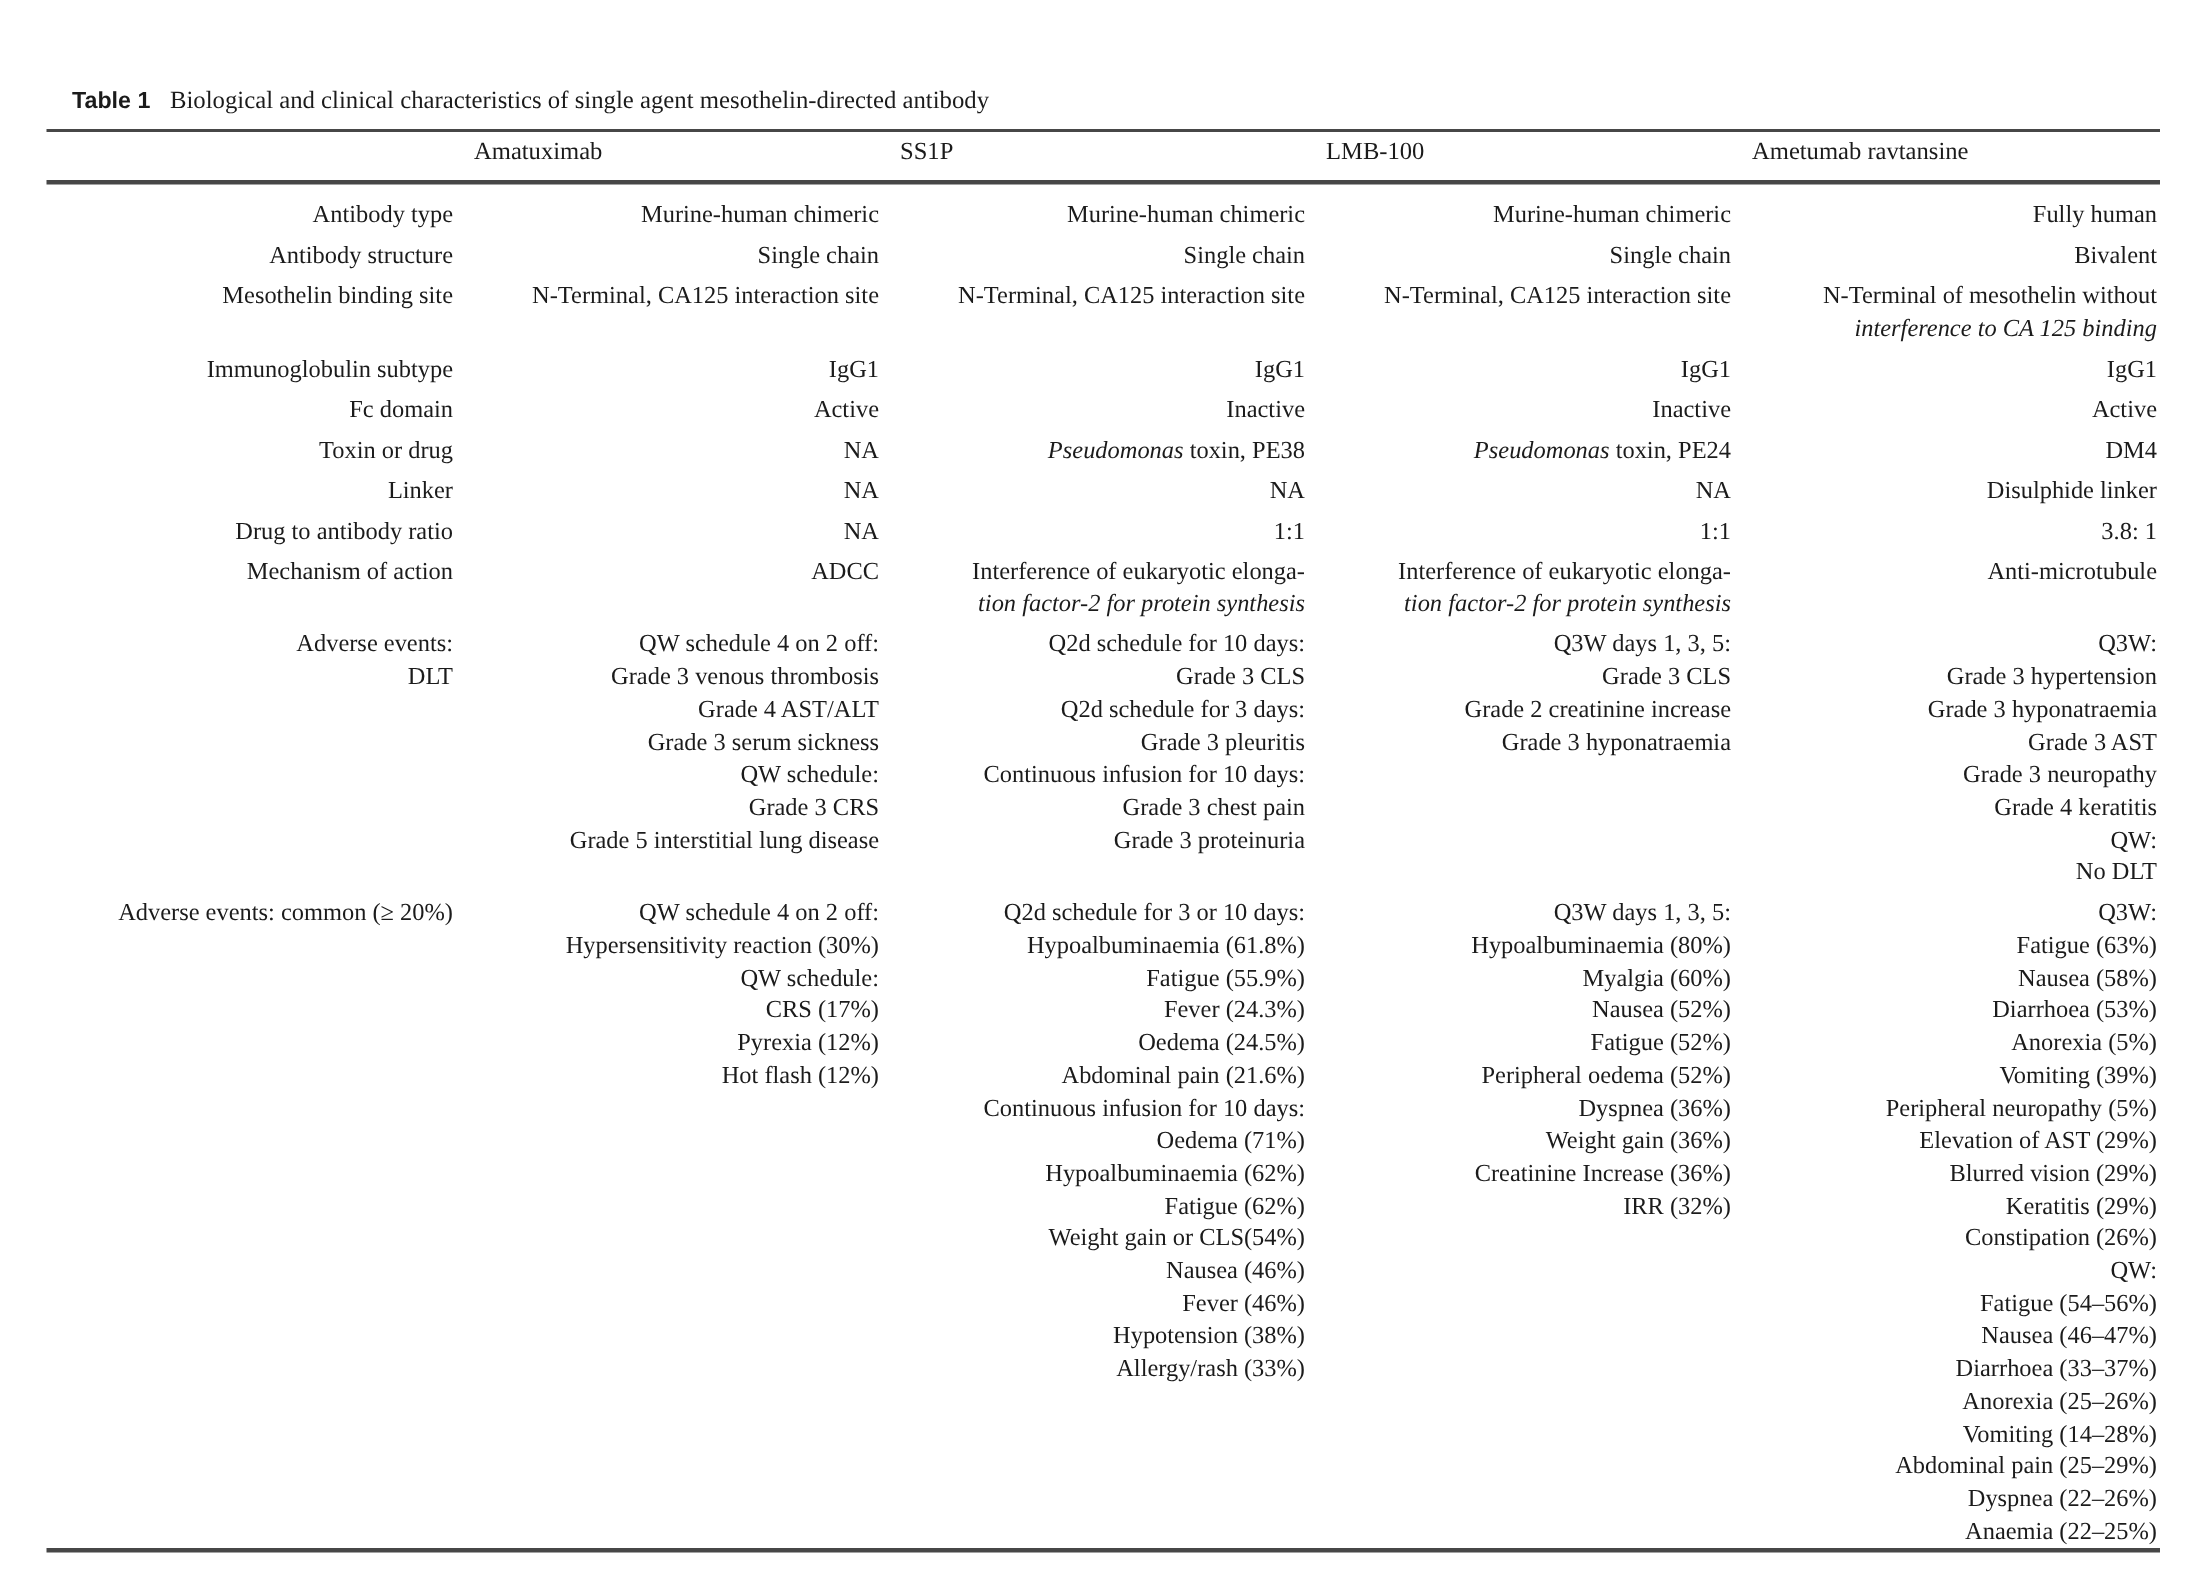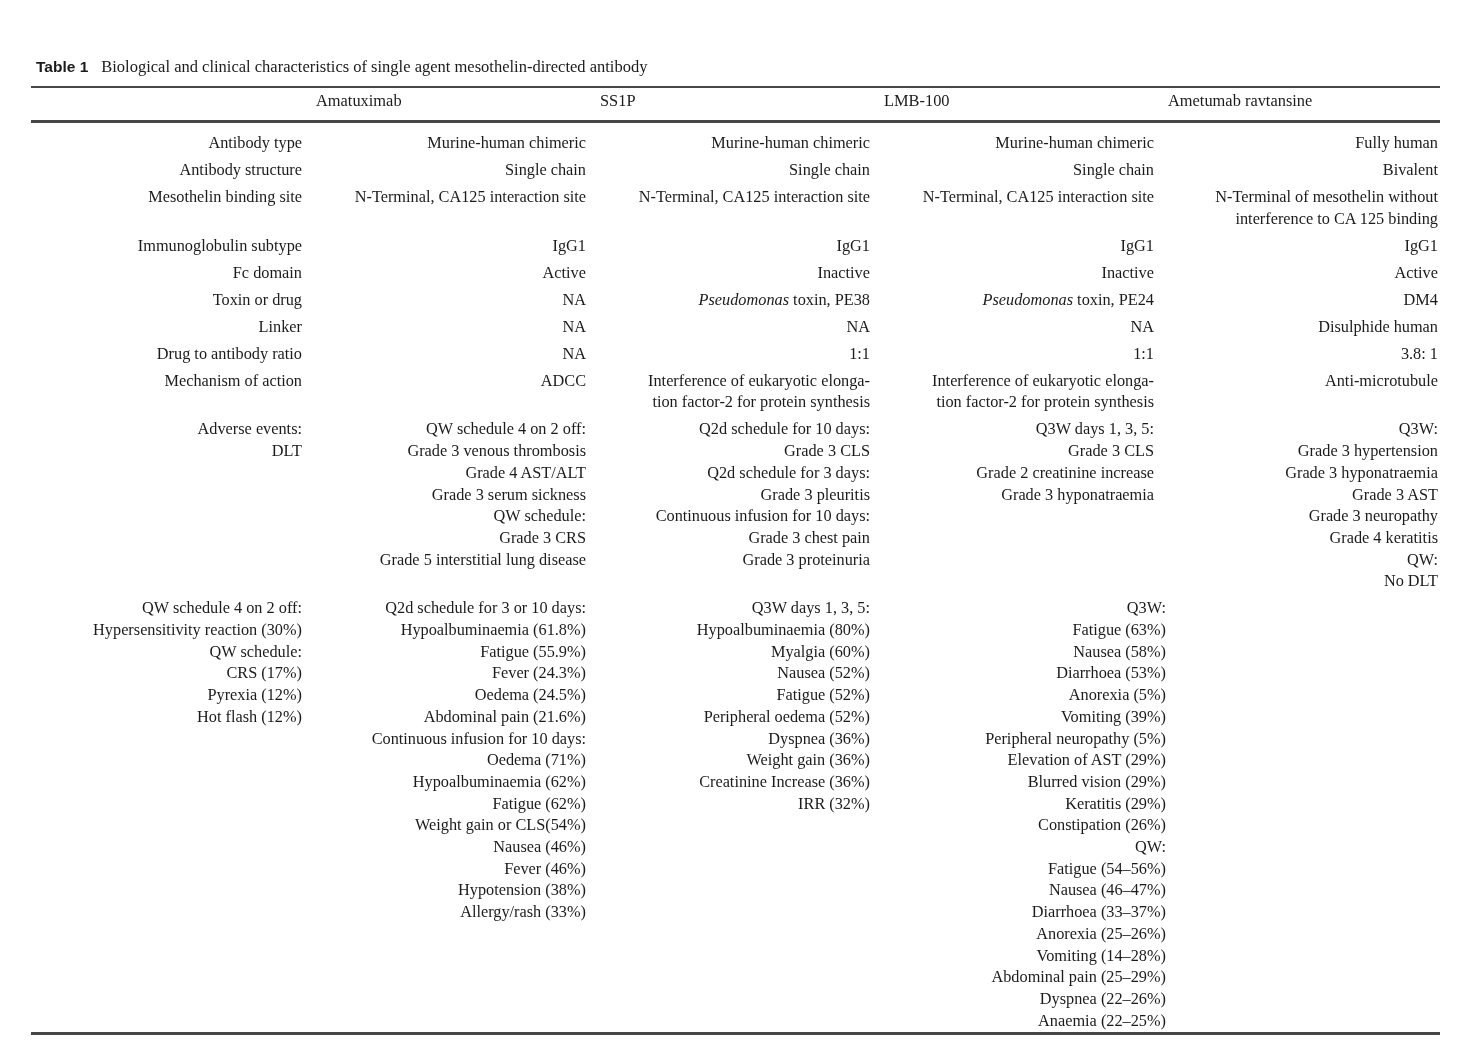--- a/index.html
+++ b/index.html
@@ -6,21 +6,21 @@
   html,body { background:#ffffff; }
   body {
     width:1472px; height:1054px;
     font-family:"Liberation Serif", serif;
     color:#1b1b1b;
     position:relative;
     overflow:hidden;
   }
   .page { position:absolute; inset:0; background:#ffffff; }
 
-  .caption { position:absolute; left:36px; top:56px; width:1200px; font-size:16.5px; line-height:21px; white-space:nowrap; }
+  .caption { position:absolute; left:48px; top:56px; width:1200px; font-size:16.5px; line-height:21px; white-space:nowrap; }
   .cap-label { font-family:"Liberation Sans", sans-serif; font-weight:bold; font-size:15.5px; margin-right:13px; }
 
   .rule { position:absolute; left:31px; width:1409px; background:#474747; }
   .rule-top    { top:86px;   height:1.6px; }
   .rule-mid    { top:120px;  height:2.6px; }
   .rule-bottom { top:1032px; height:2.8px; }
 
   .grid-row {
     display:grid;
     grid-template-columns:284px 284px 284px 284px 272px;
@@ -31,21 +31,21 @@
 
   .tbody { position:absolute; left:32px; top:132px; width:1408px; }
   .trow { margin-bottom:5.3px;text-align:right; }
   .cell {
     font-size:16.3px;
     line-height:21.7px;
     padding-right:14px;
   }
   .cell:last-child { padding-right:2px; }
   .line { min-height:21.7px; }
-  .line.indent { padding-left:13px; }
+  .line.indent { padding-left:13px;font-style:italic; }
   i { font-style:italic; }
 </style>
 </head>
 <body>
 
 <div class="page">
 
   <div class="caption">
     <span class="cap-label">Table 1</span><span>Biological and clinical characteristics of single agent mesothelin-directed antibody</span>
   </div>
@@ -113,21 +113,21 @@
       <div class="cell"><i>Pseudomonas</i><span> toxin, PE38</span></div>
       <div class="cell"><i>Pseudomonas</i><span> toxin, PE24</span></div>
       <div class="cell">DM4</div>
     </div>
 
     <div class="trow grid-row">
       <div class="cell">Linker</div>
       <div class="cell">NA</div>
       <div class="cell">NA</div>
       <div class="cell">NA</div>
-      <div class="cell">Disulphide human</div>
+      <div class="cell">Disulphide linker</div>
     </div>
 
     <div class="trow grid-row">
       <div class="cell">Drug to antibody ratio</div>
       <div class="cell">NA</div>
       <div class="cell">1:1</div>
       <div class="cell">1:1</div>
       <div class="cell">3.8: 1</div>
     </div>
 
@@ -180,20 +180,21 @@
           <div class="line">Grade 3 hyponatraemia</div>
           <div class="line">Grade 3 AST</div>
           <div class="line">Grade 3 neuropathy</div>
           <div class="line">Grade 4 keratitis</div>
           <div class="line">QW:</div>
           <div class="line">No DLT</div>
         </div>
     </div>
 
     <div class="trow grid-row">
+      <div class="cell">Adverse events: common (≥ 20%)</div>
       <div class="cell">
           <div class="line">QW schedule 4 on 2 off:</div>
           <div class="line">Hypersensitivity reaction (30%)</div>
           <div class="line">QW schedule:</div>
           <div class="line">CRS (17%)</div>
           <div class="line">Pyrexia (12%)</div>
           <div class="line">Hot flash (12%)</div>
         </div>
       <div class="cell">
           <div class="line">Q2d schedule for 3 or 10 days:</div>

